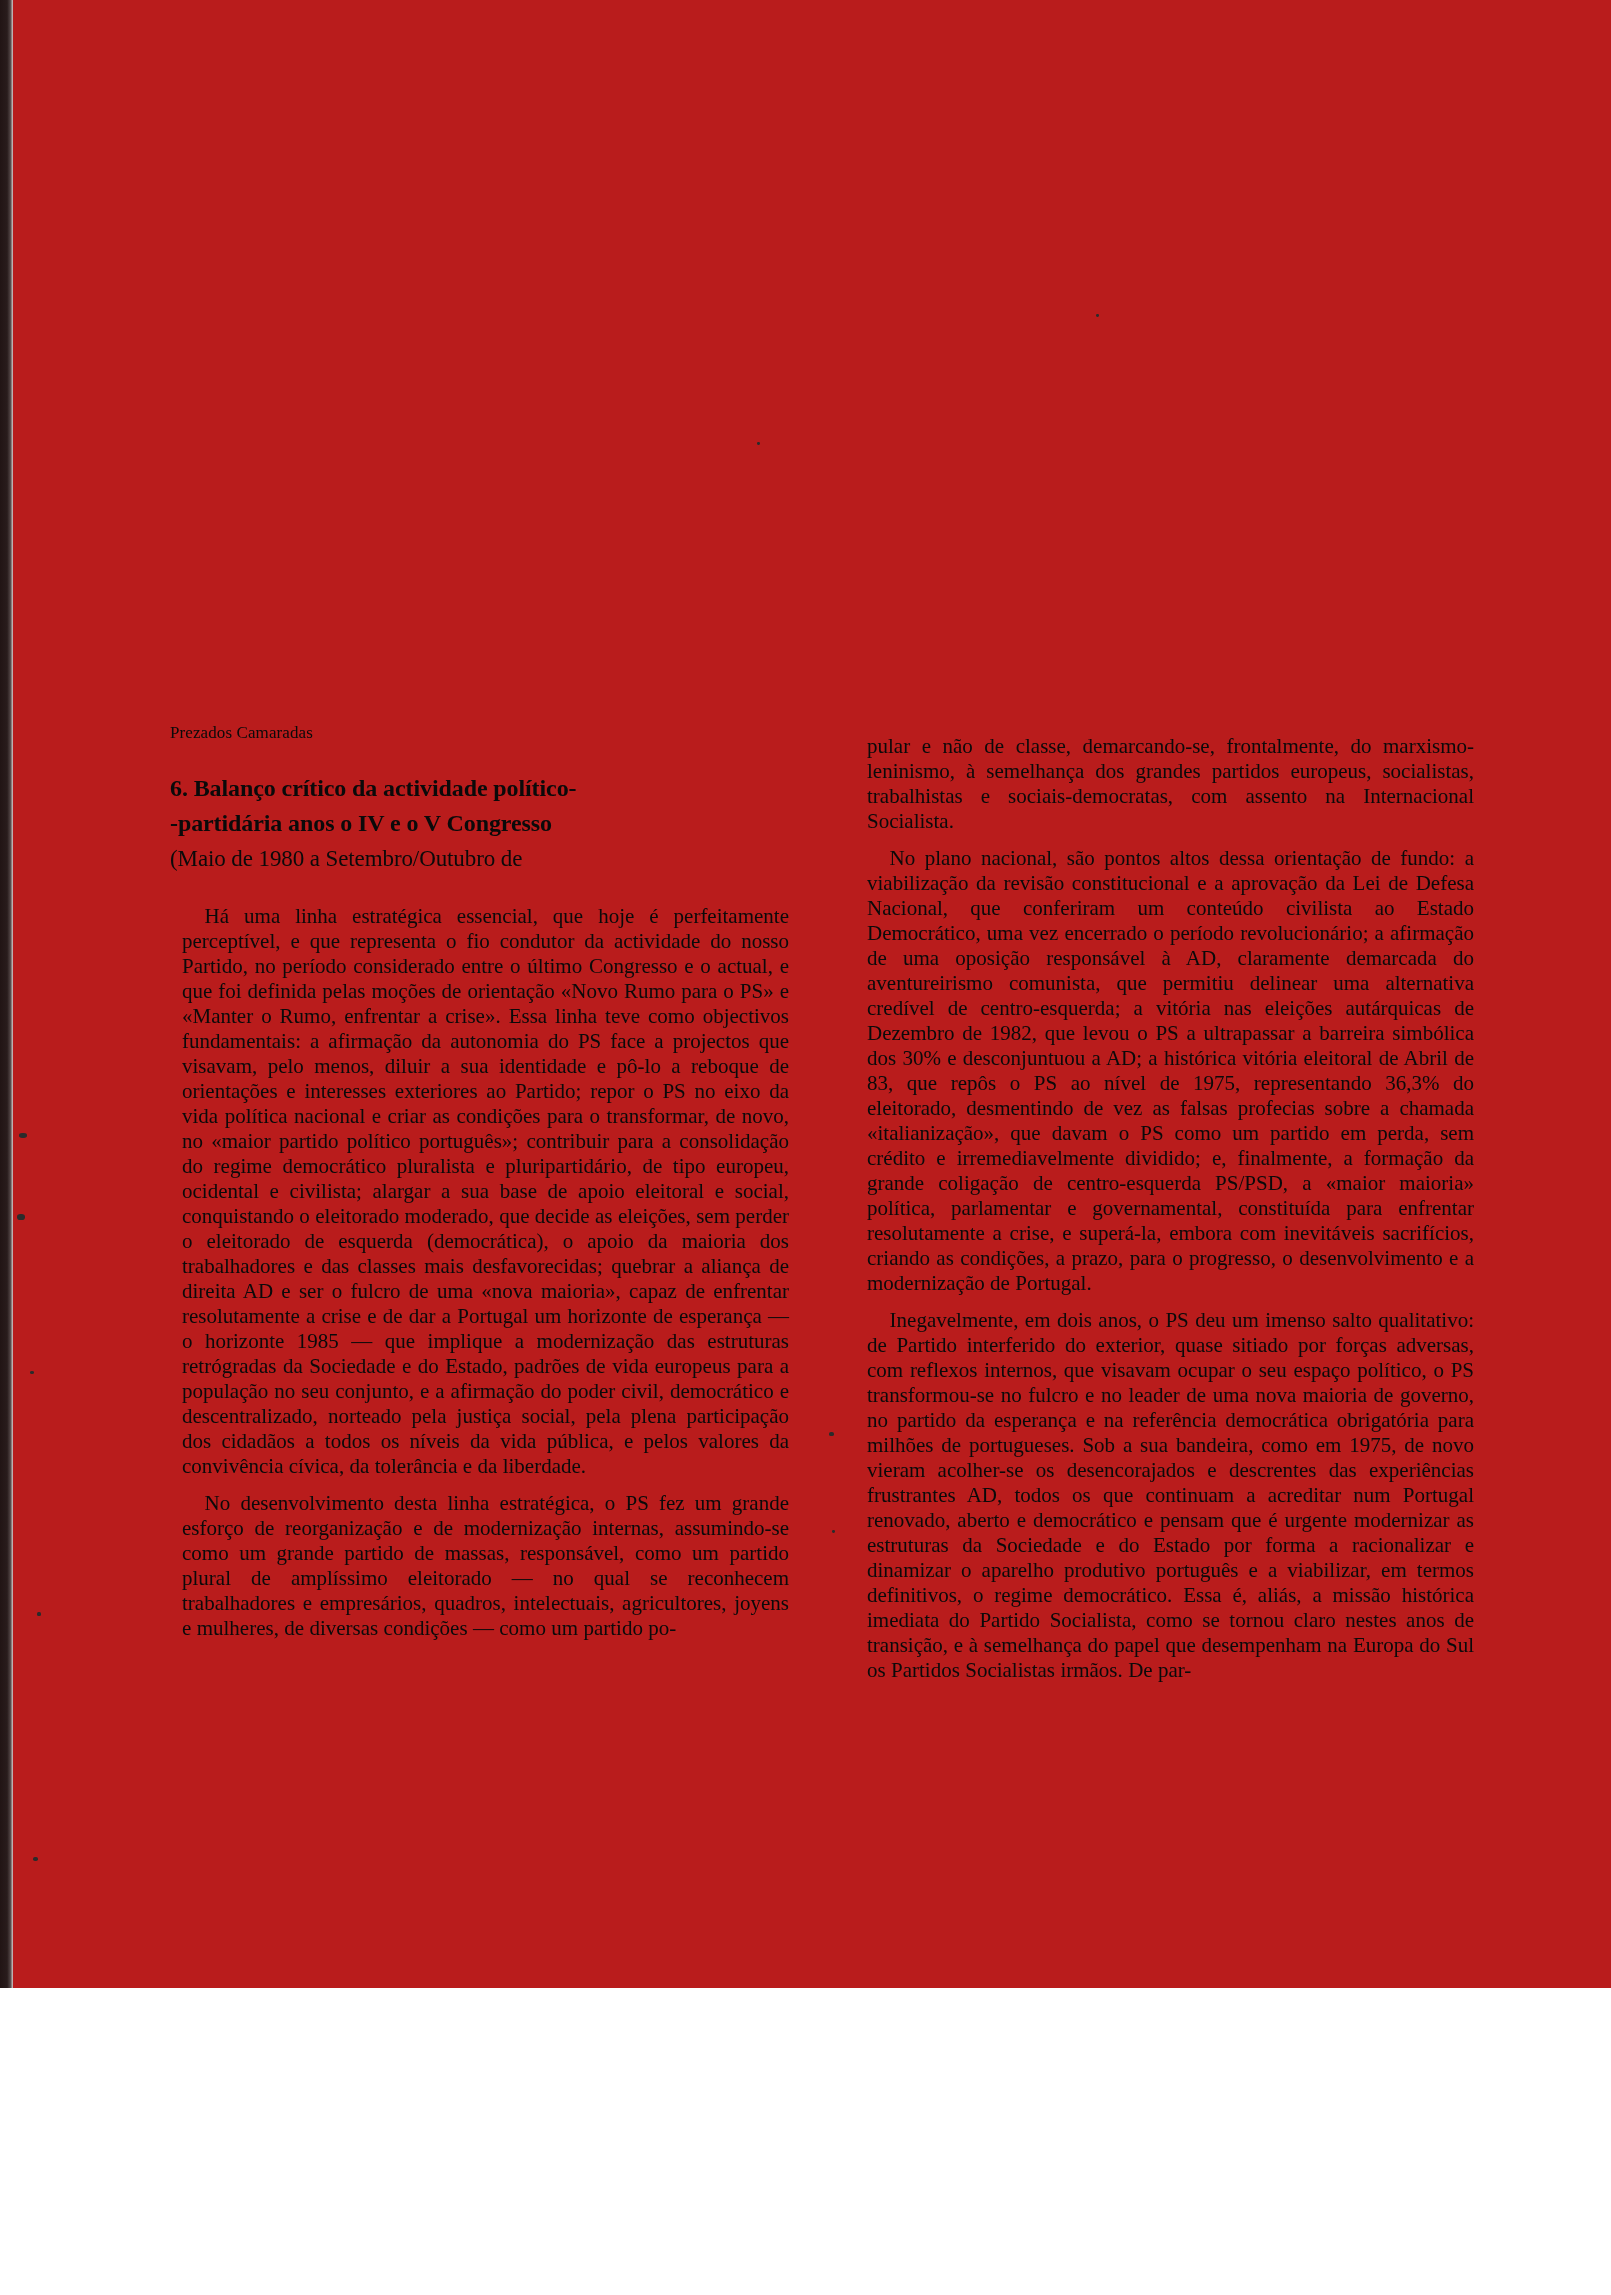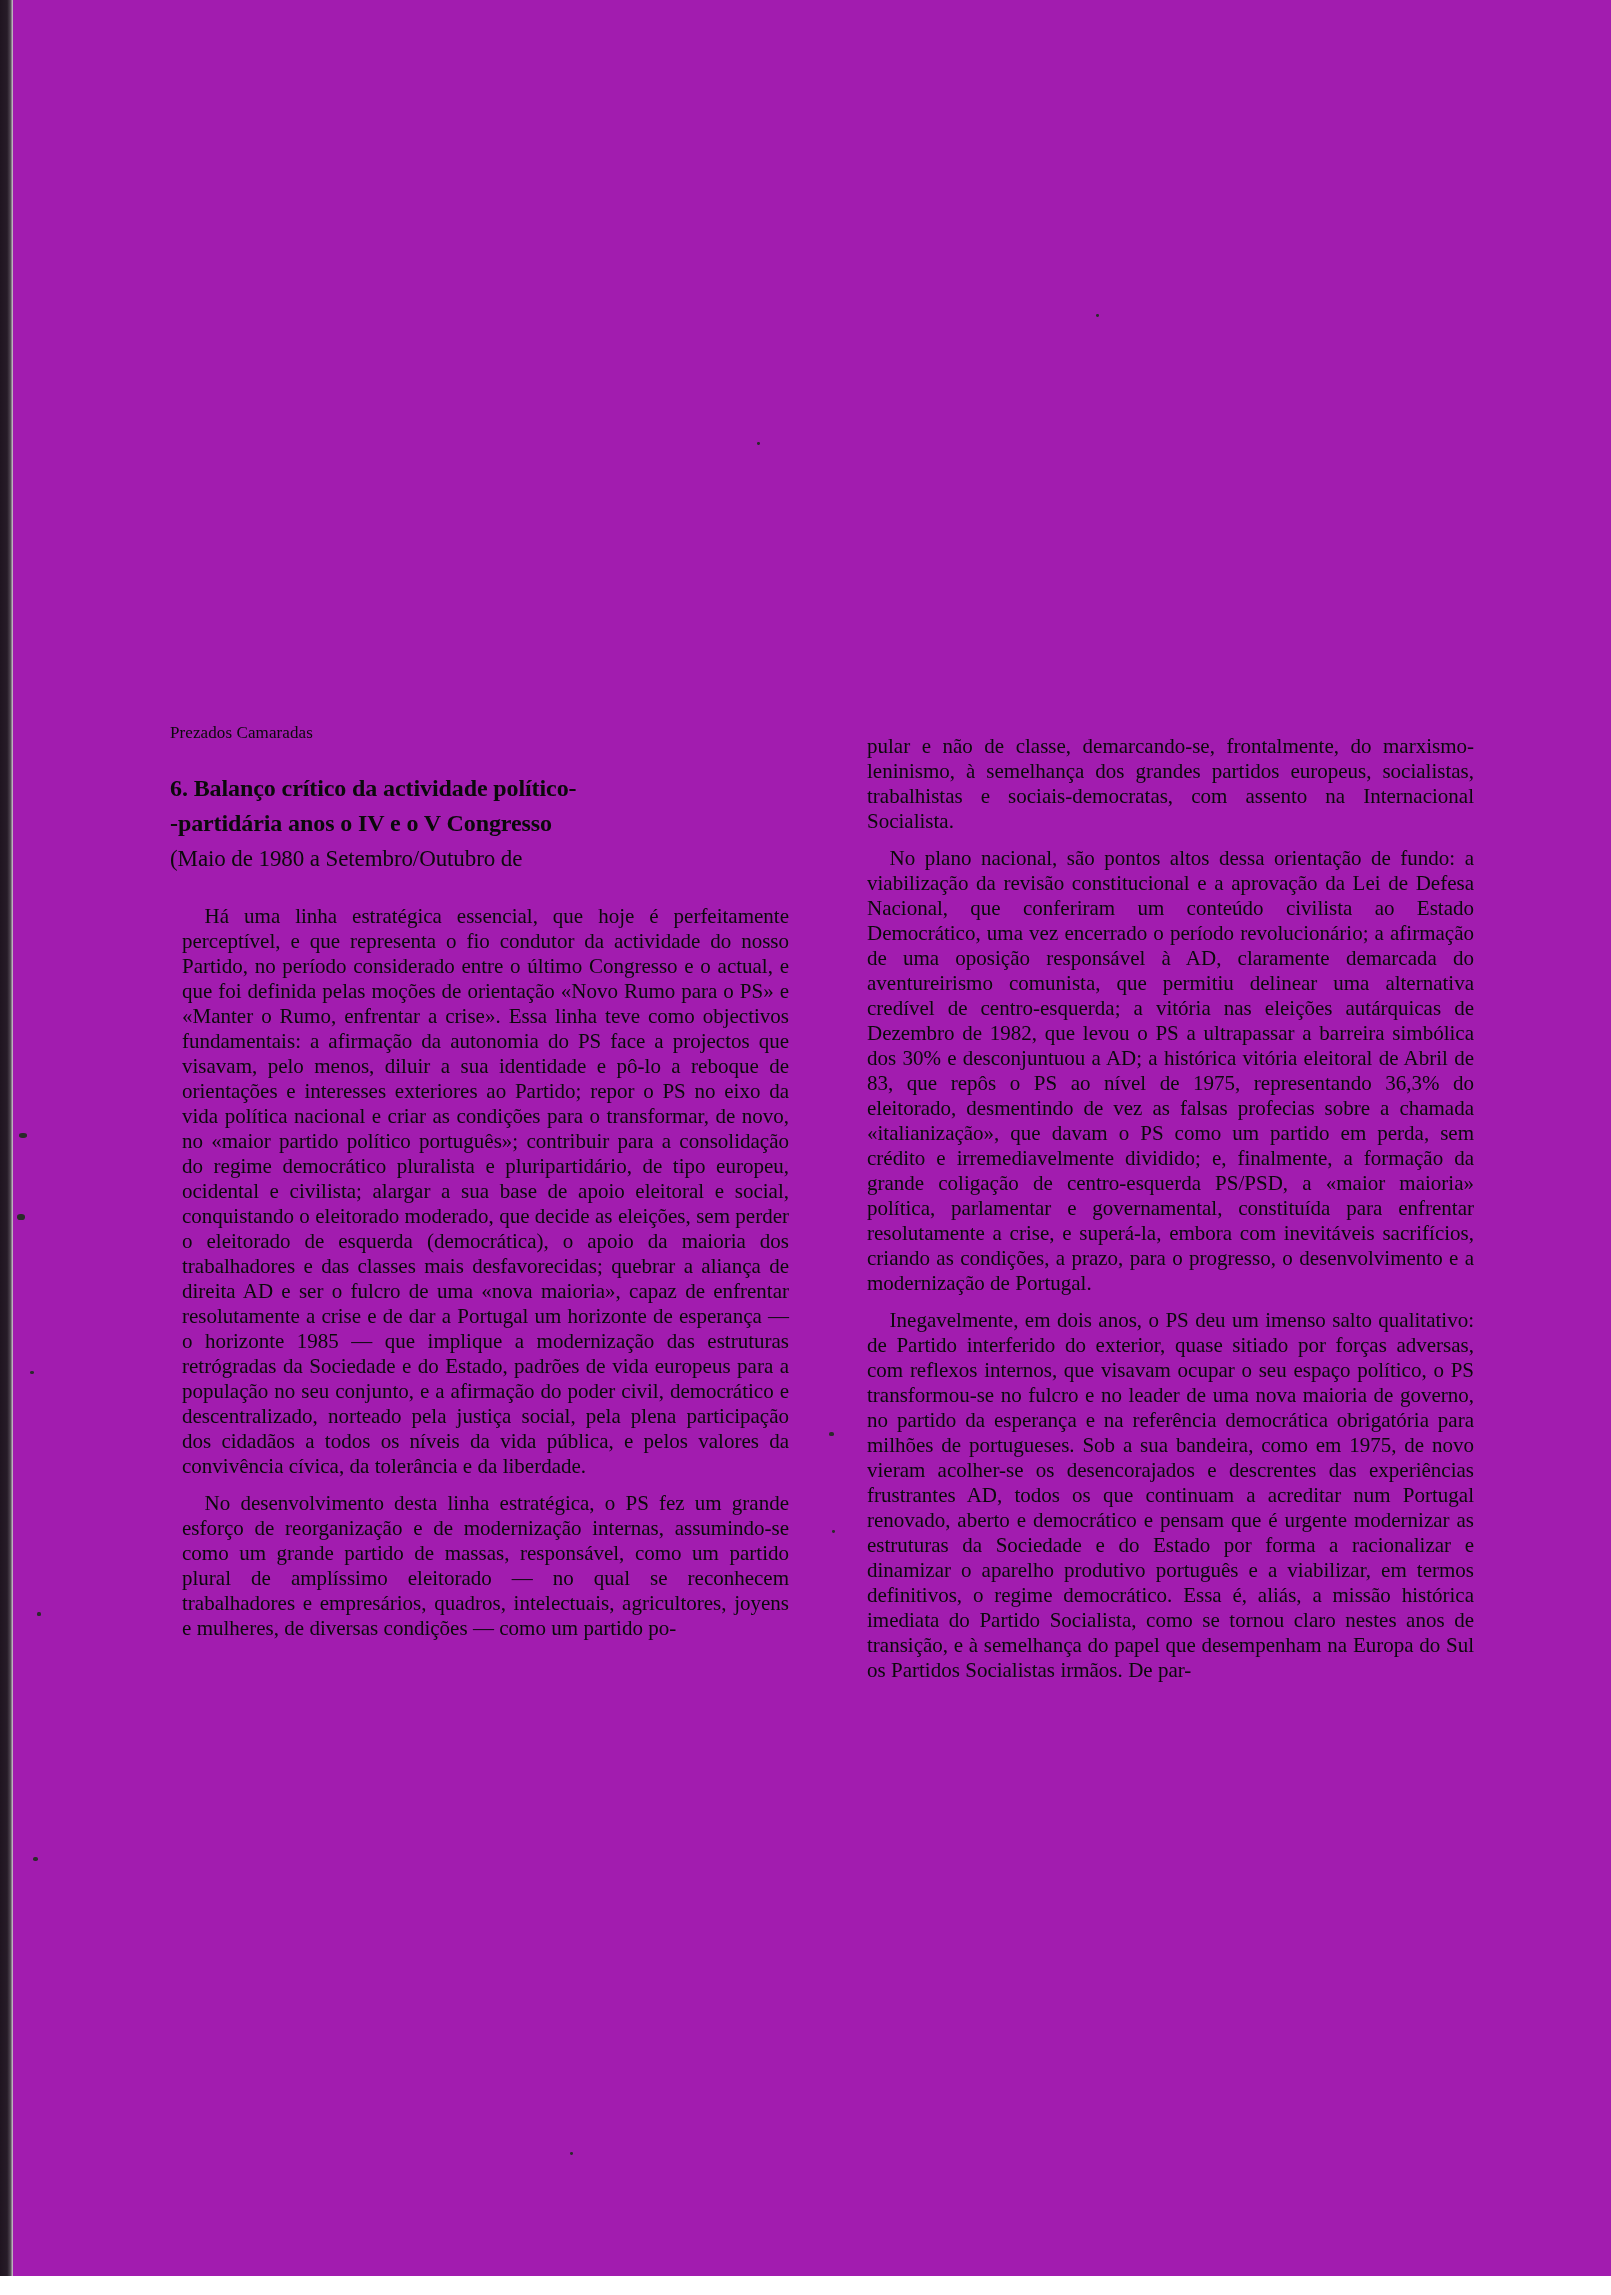--- a/index.html
+++ b/index.html
@@ -3,22 +3,22 @@
 <meta charset="utf-8">
 <style>
   html, body {
     margin: 0;
     padding: 0;
     background: #ffffff;
   }
   .page {
     position: relative;
     width: 1612px;
-    height: 2276px;
-    background: #a21caf;
+    height: 1988px;
+    background: #b91c1c;
     overflow: hidden;
     font-family: "Liberation Serif", "DejaVu Serif", serif;
     color: #0a0a0a;
   }
 
   
   .scan-edge-left {
     position: absolute;
     left: 0px;
     top: 0px;

